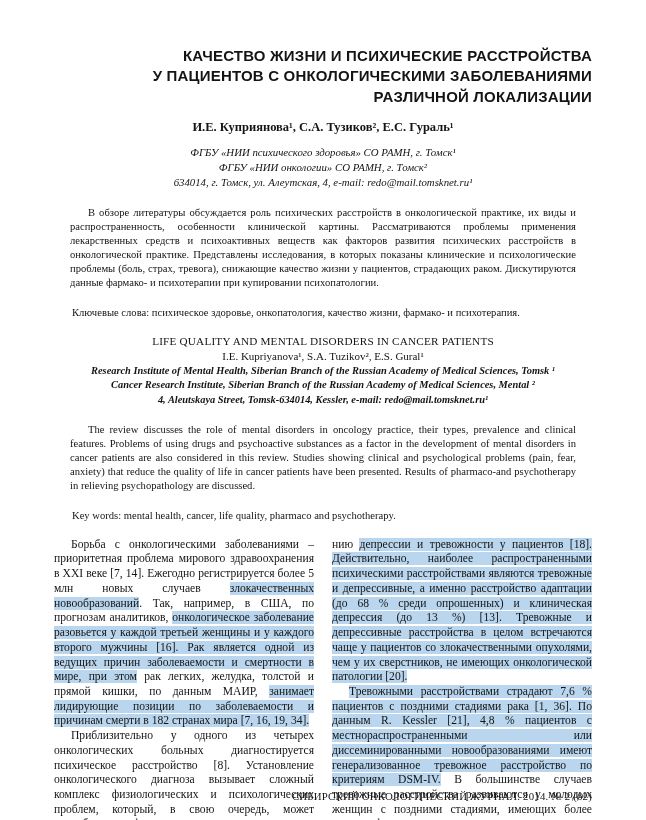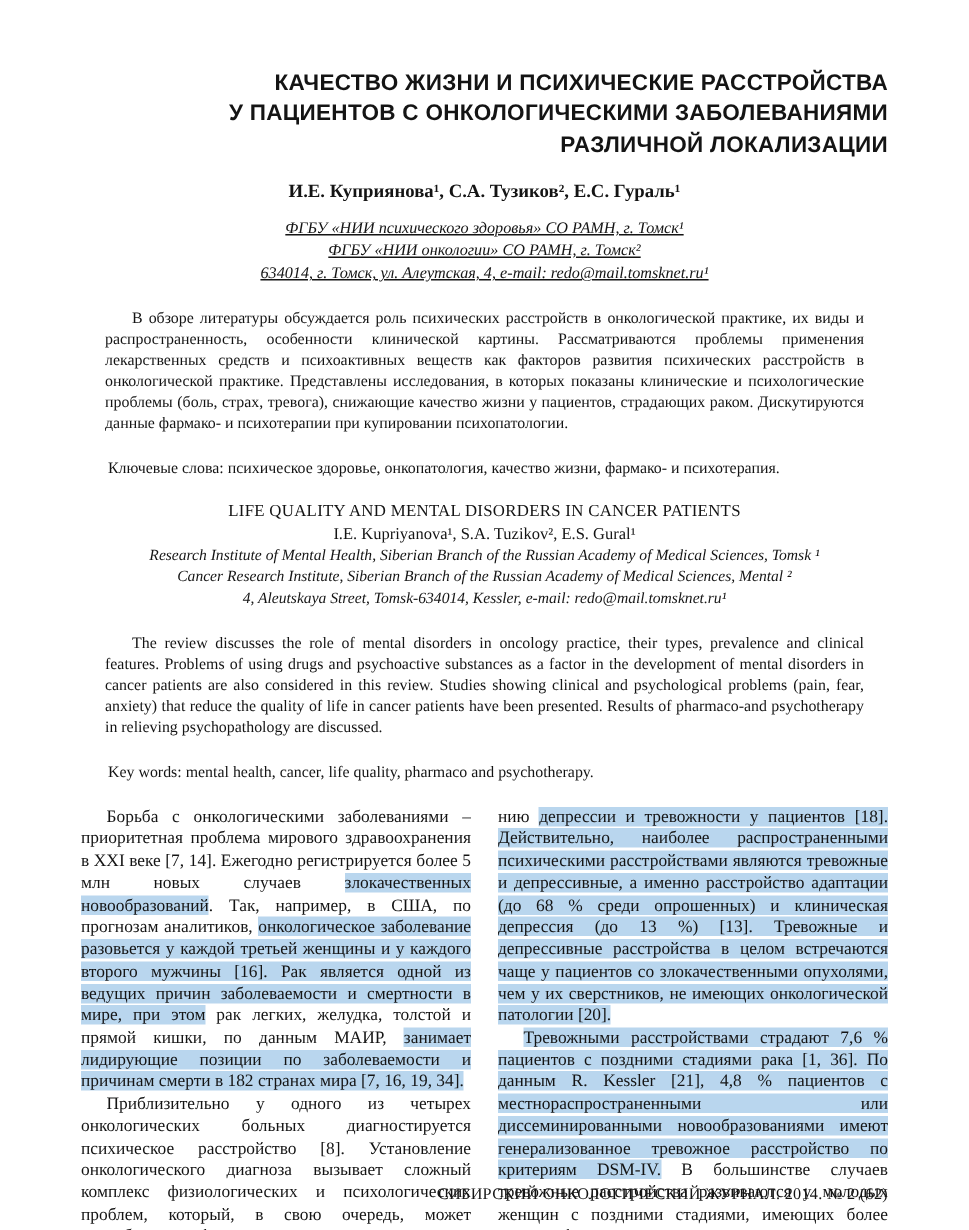--- a/index.html
+++ b/index.html
@@ -14,27 +14,27 @@
   .udc { font-size: 11.5px; margin-bottom: 20px; }
   .title {
     text-align: right;
     font-family: "Liberation Sans", "DejaVu Sans", sans-serif;
     font-weight: bold; font-size: 15px; line-height: 1.35;
     letter-spacing: 0.2px;
   }
   .authors {
     text-align: center; font-weight: bold; font-size: 12.5px; margin-top: 13px;
   }
-  .affils { margin-top: 10px; text-align: center; font-style: italic; font-size: 10.8px; line-height: 1.4; text-decoration: underline; }
+  .affils { margin-top: 10px; text-align: center; font-style: italic; font-size: 10.8px; line-height: 1.4; }
   .abstract { margin-top: 12px; font-size: 10.6px; line-height: 1.32; text-align: justify; }
   .abstract .para { text-indent: 18px; margin: 16px; }
   .kw { text-indent: 18px; margin: 0; }
   .en-title { margin-top: 15px; text-align: center; font-size: 11.2px; letter-spacing: 0.2px; }
   .en-authors { text-align: center; font-size: 11px; margin-top: 3px; }
-  .en-affils { text-align: center; font-style: italic; font-size: 10.4px; line-height: 1.38; margin-top: 2px; }
+  .en-affils { text-align: center; font-style: italic; font-size: 10.4px; line-height: 1.38; margin-top: 2px; font-weight: bold; }
   .body-cols { display: flex; gap: 18px; margin-top: 15px; }
   .col { flex: 1 1 0; font-size: 11.6px; line-height: 1.27; text-align: justify; }
   .col p { margin: 0; }
   .col p.indent { text-indent: 17px; }
   .hl { background: var(--hl); }
   .footer {
     position: absolute; right: 54px; bottom: 18px;
     font-size: 10.8px; letter-spacing: 0.2px;
   }
 </style>

